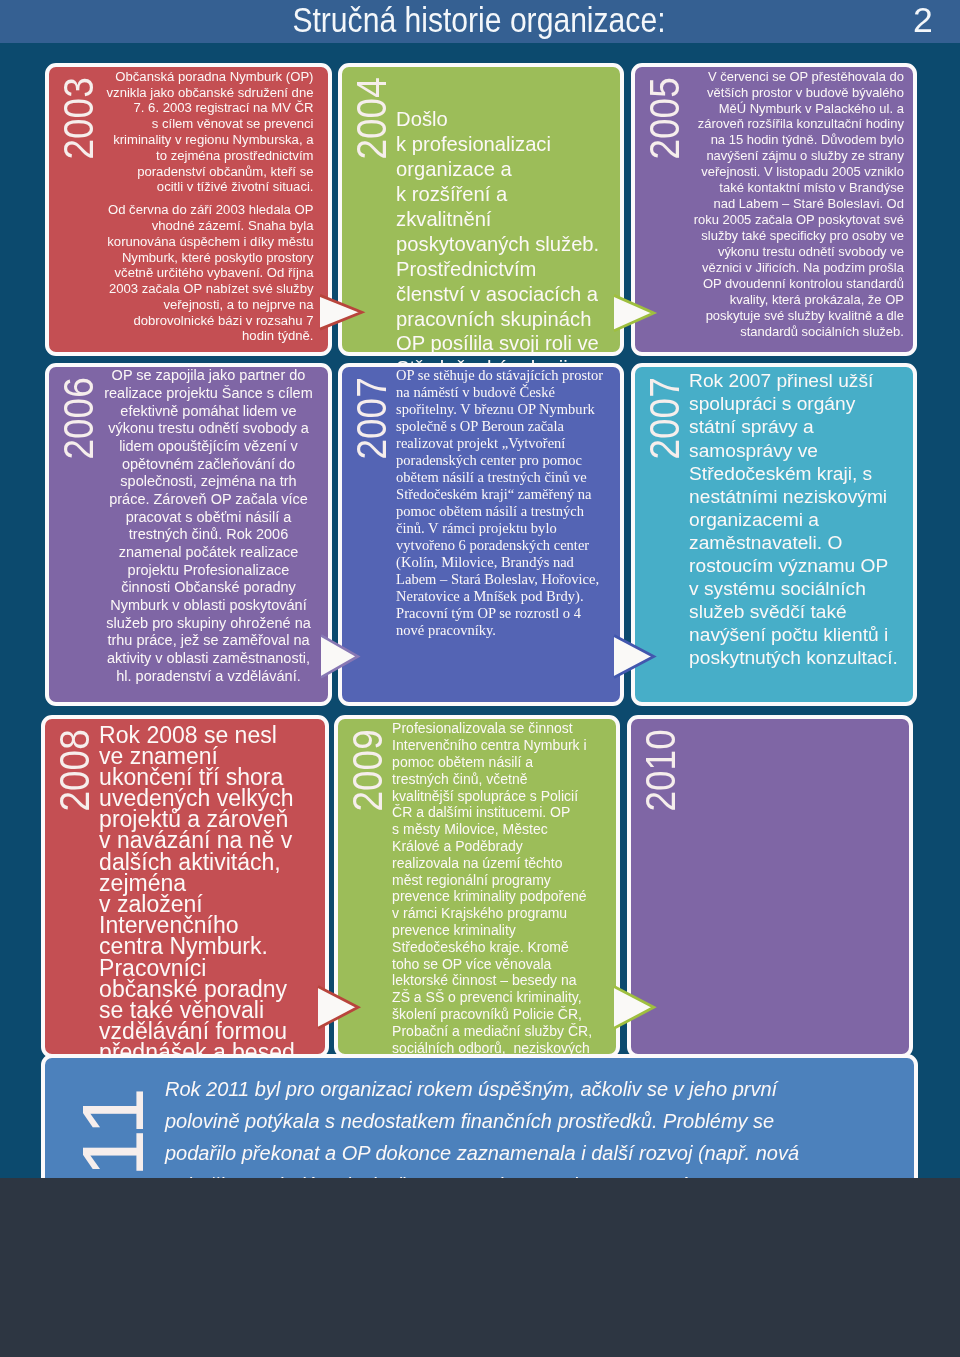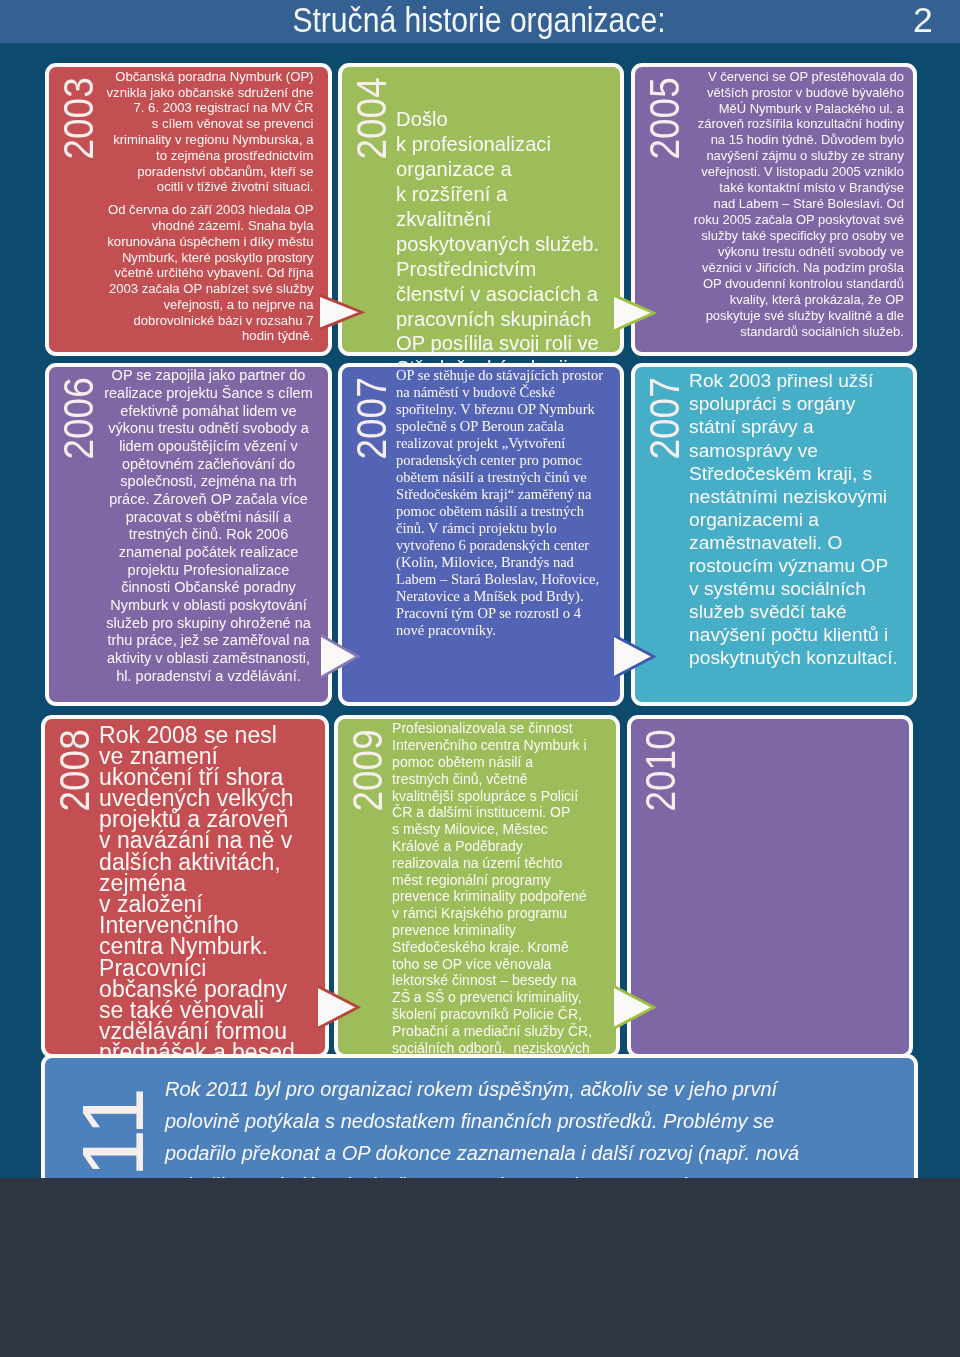--- a/index.html
+++ b/index.html
@@ -68,21 +68,21 @@
 <div class="card c3">
       <span class="yr">2006</span>
       <div class="txt"><p>OP se zapojila jako partner do realizace projektu Šance s cílem efektivně pomáhat lidem ve výkonu trestu odnětí svobody a lidem opouštějícím vězení v opětovném začleňování do společnosti, zejména na trh práce. Zároveň OP začala více pracovat s oběťmi násilí a trestných činů. Rok 2006 znamenal počátek realizace projektu Profesionalizace činnosti Občanské poradny Nymburk v oblasti poskytování služeb pro skupiny ohrožené na trhu práce, jež se zaměřoval na aktivity v oblasti zaměstnanosti, hl. poradenství a vzdělávání.</p></div>
     </div>
 <div class="card c4">
       <span class="yr">2007</span>
       <div class="txt"><p>OP se stěhuje do stávajících prostor na náměstí v&nbsp;budově České spořitelny. V&nbsp;březnu OP Nymburk společně s&nbsp;OP Beroun začala realizovat projekt „Vytvoření poradenských center&nbsp;pro pomoc obětem násilí a trestných činů ve Středočeském kraji“ zaměřený na pomoc obětem násilí a trestných činů. V&nbsp;rámci projektu bylo vytvořeno 6 poradenských center (Kolín, Milovice, Brandýs nad Labem – Stará Boleslav, Hořovice, Neratovice a Mníšek pod Brdy). Pracovní tým OP se rozrostl o&nbsp;4 nové pracovníky.</p></div>
     </div>
 <div class="card c5">
       <span class="yr">2007</span>
-      <div class="txt"><p>Rok 2003 přinesl užší spolupráci s orgány státní správy a samosprávy ve Středočeském kraji, s nestátními neziskovými organizacemi a zaměstnavateli. O rostoucím významu OP v systému sociálních služeb svědčí také navýšení počtu klientů i poskytnutých konzultací.</p></div>
+      <div class="txt"><p>Rok 2007 přinesl užší spolupráci s orgány státní správy a samosprávy ve Středočeském kraji, s nestátními neziskovými organizacemi a zaměstnavateli. O rostoucím významu OP v systému sociálních služeb svědčí také navýšení počtu klientů i poskytnutých konzultací.</p></div>
     </div>
 <div class="card c6">
       <span class="yr">2008</span>
       <div class="txt"><p>Rok 2008 se nesl ve znamení ukončení tří shora uvedených velkých projektů a zároveň v navázání na ně v dalších aktivitách, zejména
 v&nbsp;založení Intervenčního centra Nymburk. Pracovníci občanské poradny se také věnovali vzdělávání formou přednášek a besed, a to nejen pro cílové skupiny obyvatel, ale také pro spolupracující organizace.</p></div>
     </div>
 <div class="card c7">
       <span class="yr">2009</span>
       <div class="txt"><p>Profesionalizovala se činnost Intervenčního centra Nymburk i pomoc obětem násilí a trestných činů, včetně kvalitnější spolupráce s&nbsp;Policií ČR a dalšími institucemi. OP s&nbsp;městy Milovice, Městec Králové a Poděbrady realizovala na území těchto měst regionální programy prevence kriminality podpořené v&nbsp;rámci Krajského programu prevence kriminality Středočeského kraje. Kromě toho se OP více věnovala lektorské činnost – besedy na ZŠ a SŠ o&nbsp;prevenci kriminality, školení pracovníků Policie ČR, Probační a mediační služby ČR, sociálních odborů,  neziskových organizací atd.</p></div>
     </div>

